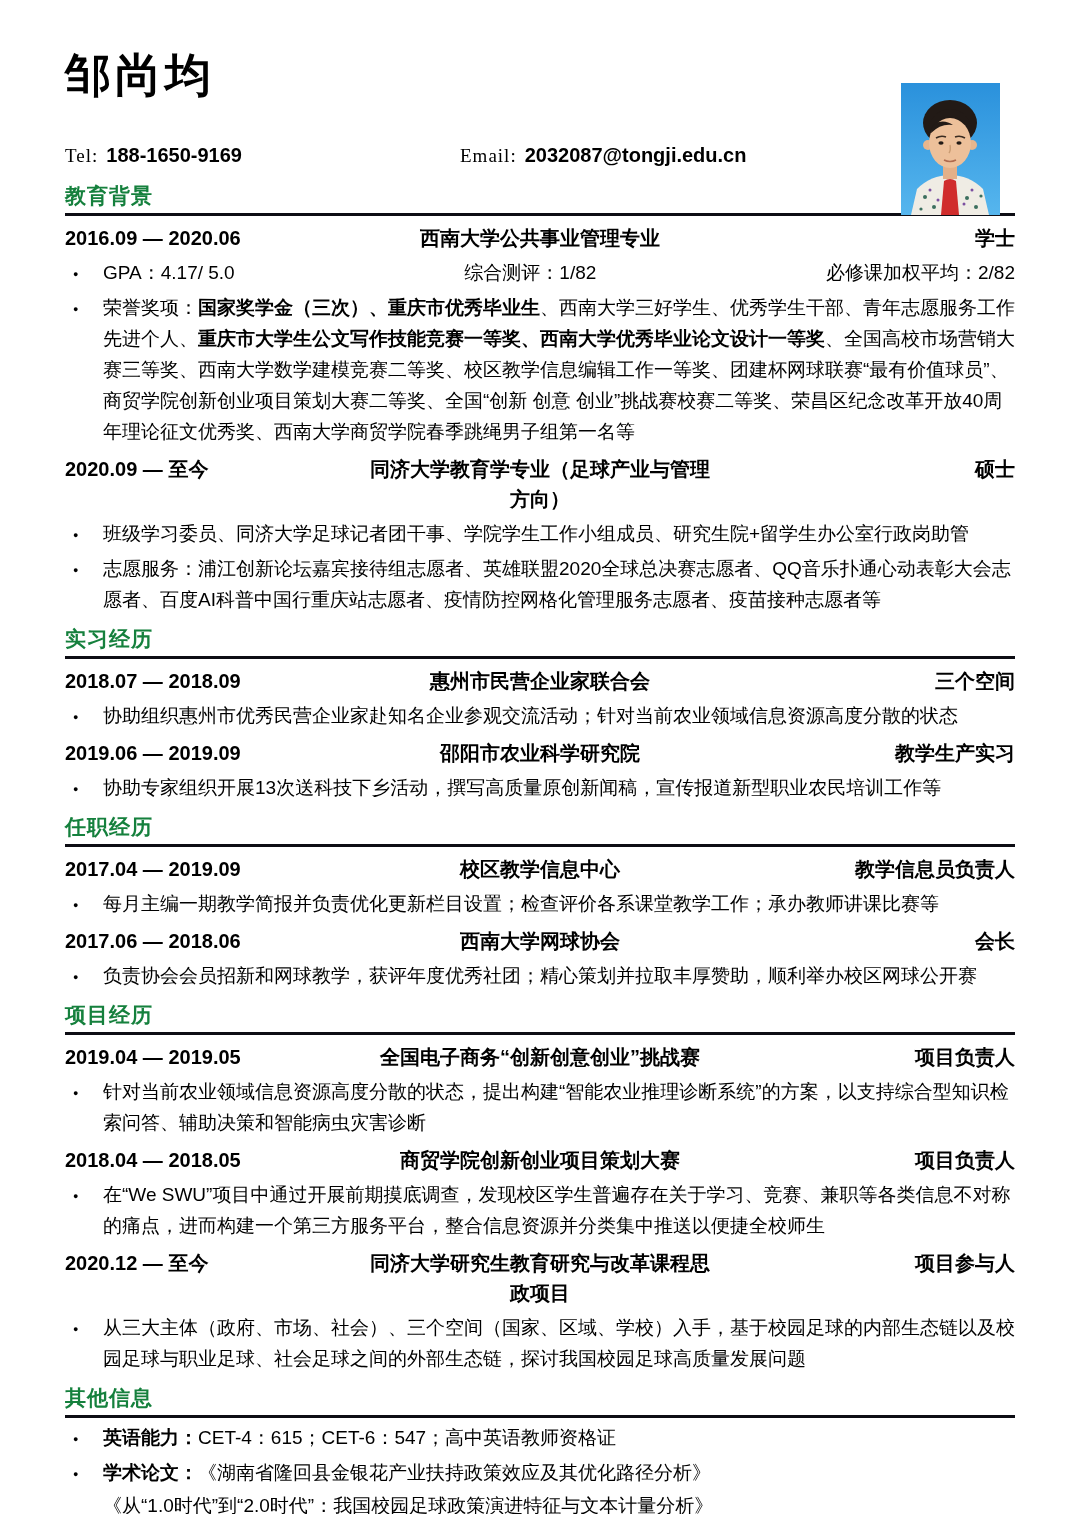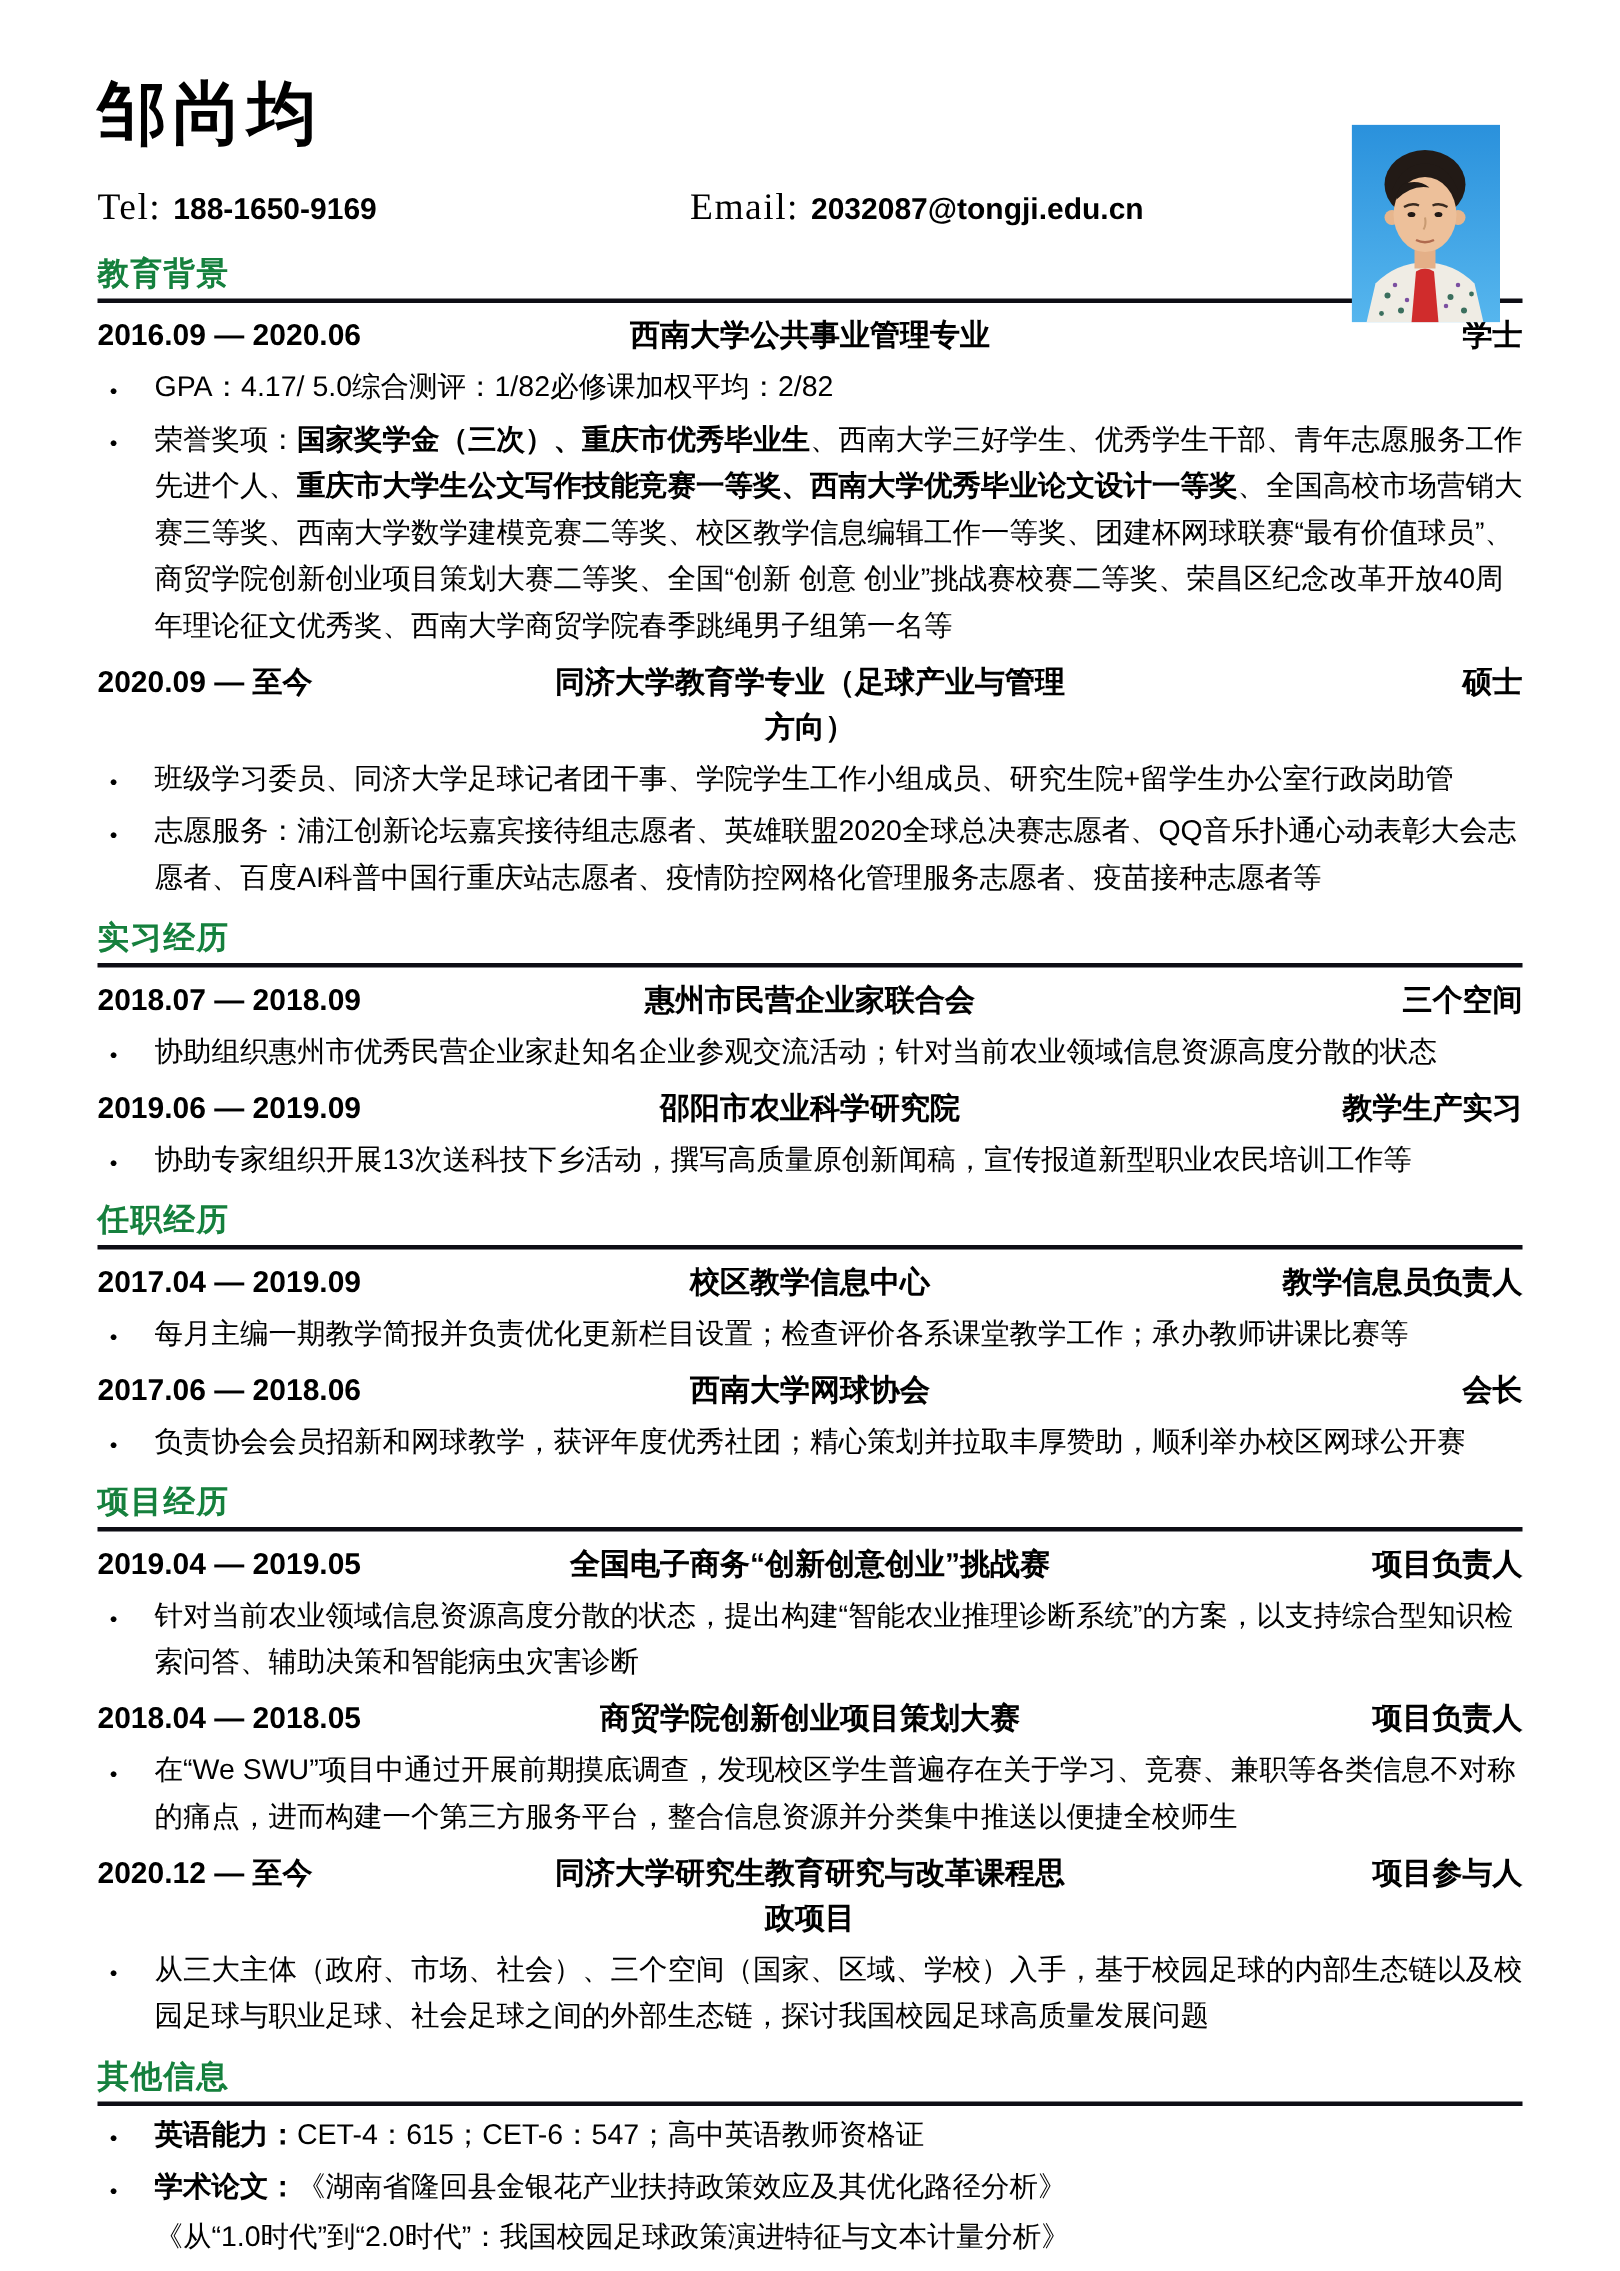--- a/index.html
+++ b/index.html
@@ -5,40 +5,40 @@
   html,body{margin:0;padding:0;background:#ffffff;}
   body{width:1080px;font-family:"Liberation Sans","DejaVu Sans",sans-serif;color:#000;}
   .page{position:relative;width:1080px;min-height:1514px;box-sizing:border-box;padding:50px 65px 30px 65px;}
 
   .name{margin:0;font-size:46px;font-weight:700;letter-spacing:4px;line-height:1.1;}
 
   .contact{margin-top:24px;}
   .c-row{display:flex;align-items:baseline;margin-bottom:15px;}
   .c-cell{display:flex;align-items:baseline;}
   .c-cell.left{width:395px;}
-  .lab{font-family:"Liberation Serif","DejaVu Serif",serif;font-size:25px;letter-spacing:1px;}
+  .lab{font-family:"Liberation Serif","DejaVu Serif",serif;font-size:19px;letter-spacing:1px;margin-top:20px;}
   .val{font-weight:700;font-size:20px;margin-left:8px;}
   .val.plain{font-weight:400;font-family:"Liberation Serif","DejaVu Serif",serif;font-size:19px;}
 
   .photo{position:absolute;top:83px;right:80px;width:99px;height:132px;overflow:hidden;}
   .photo svg{display:block;}
 
   .sec{margin-top:10px;}
   .sec-title{font-size:21px;font-weight:700;color:#15803d;padding-bottom:3px;border-bottom:3px solid #0d0d14;margin:8px 0 4px 0;letter-spacing:1px;}
 
   .erow{display:flex;align-items:baseline;font-weight:700;font-size:20px;line-height:30px;margin-top:7px;}
   .e-date{width:300px;}
   .e-org{flex:1;text-align:center;}
   .e-role{width:300px;text-align:right;}
 
   .bullet{position:relative;padding-left:38px;font-size:19px;line-height:31px;margin-top:4px;}
   .bullet::before{content:"●";position:absolute;left:8px;top:2px;font-size:9px;}
   .hang{padding-left:38px;font-size:19px;line-height:31px;margin-top:2px;}
 
-  .stats{display:flex;}
+  .stats{display:flex;justify-content:space-between;}
   .b{font-weight:700;}
 </style>
 </head>
 <body>
 
 <div class="page">
 
   <h1 class="name">邹尚均</h1>
 
   <div class="photo">

